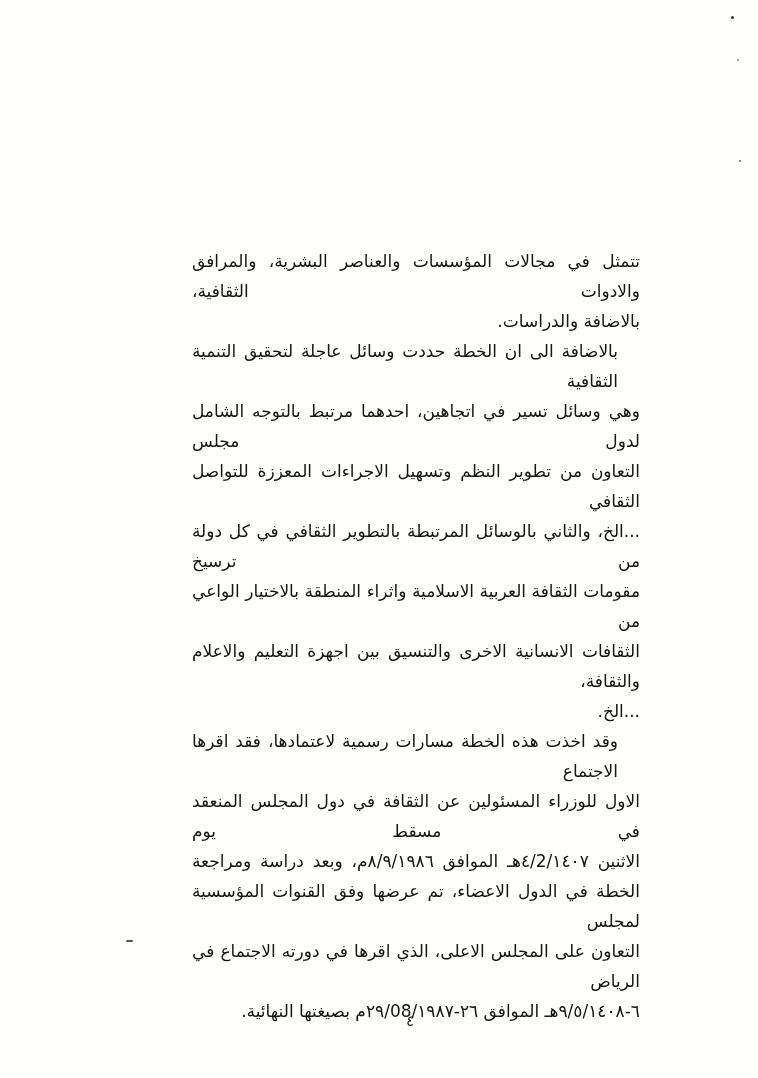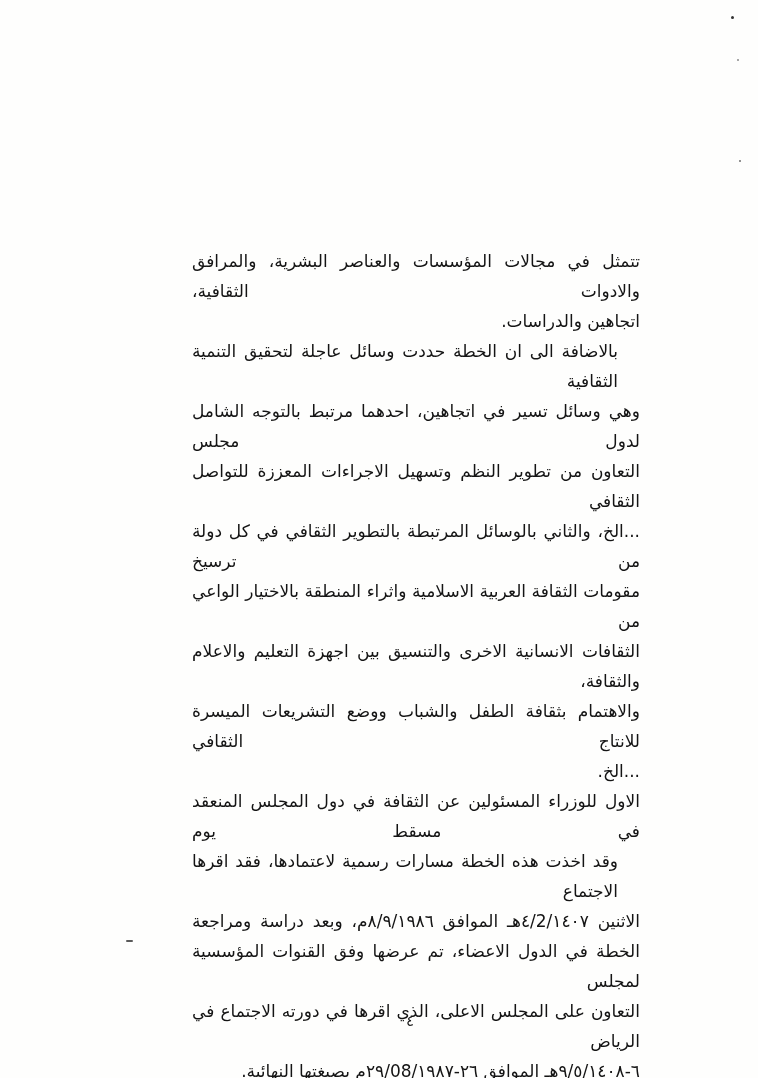--- a/index.html
+++ b/index.html
@@ -62,35 +62,34 @@
   .artifact.a4 { left: 126px; top: 940px; width: 7px; height: 2px; border-radius: 1px; background: #5a5a5a; }
 </style>
 </head>
 <body>
 
 <div class="page">
 
   <div class="text-block" dir="rtl">
       <div class="paragraph">
         <div class="line justify">تتمثل في مجالات المؤسسات والعناصر البشرية، والمرافق والادوات الثقافية،</div>
-        <div class="line">اتجاهين والدراسات.</div>
+        <div class="line">بالاضافة والدراسات.</div>
       </div>
       <div class="paragraph">
         <div class="line justify indent">بالاضافة الى ان الخطة حددت وسائل عاجلة لتحقيق التنمية الثقافية</div>
         <div class="line justify">وهي وسائل تسير في اتجاهين، احدهما مرتبط بالتوجه الشامل لدول مجلس</div>
         <div class="line justify">التعاون من تطوير النظم وتسهيل الاجراءات المعززة للتواصل الثقافي</div>
         <div class="line justify">...الخ، والثاني بالوسائل المرتبطة بالتطوير الثقافي في كل دولة من ترسيخ</div>
         <div class="line justify">مقومات الثقافة العربية الاسلامية واثراء المنطقة بالاختيار الواعي من</div>
         <div class="line justify">الثقافات الانسانية الاخرى والتنسيق بين اجهزة التعليم والاعلام والثقافة،</div>
-        <div class="line justify">والاهتمام بثقافة الطفل والشباب ووضع التشريعات الميسرة للانتاج الثقافي</div>
         <div class="line">...الخ.</div>
       </div>
       <div class="paragraph">
+        <div class="line justify indent">وقد اخذت هذه الخطة مسارات رسمية لاعتمادها، فقد اقرها الاجتماع</div>
         <div class="line justify">الاول للوزراء المسئولين عن الثقافة في دول المجلس المنعقد في مسقط يوم</div>
-        <div class="line justify indent">وقد اخذت هذه الخطة مسارات رسمية لاعتمادها، فقد اقرها الاجتماع</div>
         <div class="line justify">الاثنين ٤/2/١٤٠٧هـ الموافق ٨/٩/١٩٨٦م، وبعد دراسة ومراجعة</div>
         <div class="line justify">الخطة في الدول الاعضاء، تم عرضها وفق القنوات المؤسسية لمجلس</div>
         <div class="line justify">التعاون على المجلس الاعلى، الذي اقرها في دورته الاجتماع في الرياض</div>
         <div class="line">٦-٩/٥/١٤٠٨هـ الموافق ٢٦-٢٩/08/١٩٨٧م بصيغتها النهائية.</div>
       </div>
     </div>
 
   <div class="page-number">٤</div>
 
   <span class="artifact a1"></span>

